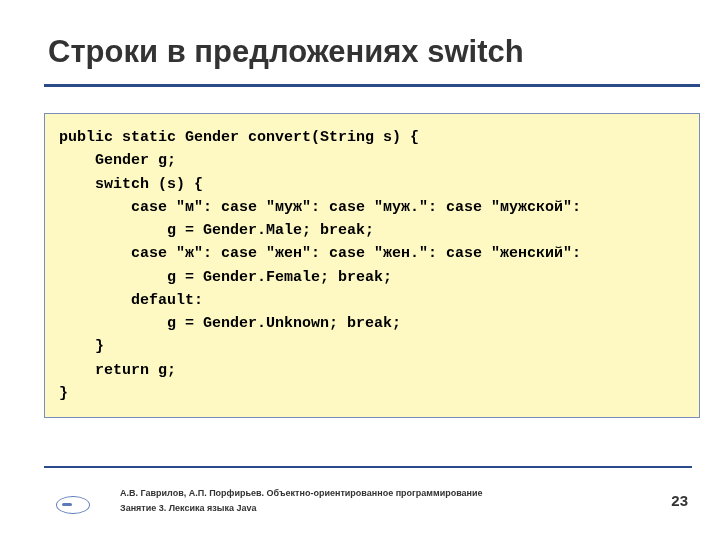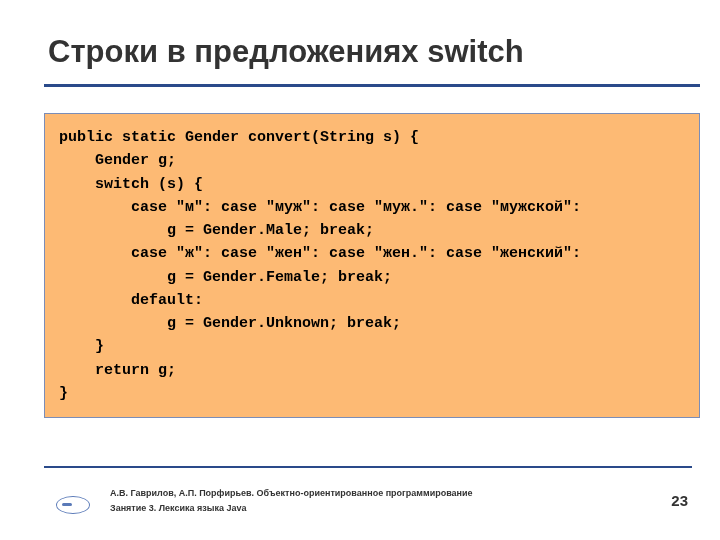--- a/index.html
+++ b/index.html
@@ -24,21 +24,21 @@
       color: #333333;
       margin-bottom: 10px;
       padding-left: 4px;
     }
     .title-underline {
       height: 3px;
       background: #2a4a8a;
       margin-bottom: 26px;
     }
     .code-box {
-      background: #fdba74;
+      background: #fef9c3;
       border: 1.5px solid #7a8db8;
       padding: 12px 14px;
       font-family: "Courier New", Courier, monospace;
       font-size: 15px;
       font-weight: bold;
       color: #000000;
       line-height: 1.55;
       white-space: pre;
       margin: 0 4px;
     }
@@ -54,21 +54,21 @@
       margin-bottom: 8px;
     }
     .footer-content {
       display: flex;
       align-items: center;
       justify-content: space-between;
     }
     .footer-left {
       display: flex;
       align-items: center;
-      gap: 10px;
+      gap: 20px;
     }
     .logo {
       width: 36px;
       height: 26px;
       position: relative;
     }
     .logo-ellipse {
       position: absolute;
       border: 1.5px solid #5a7ab8;
       border-radius: 50%;

